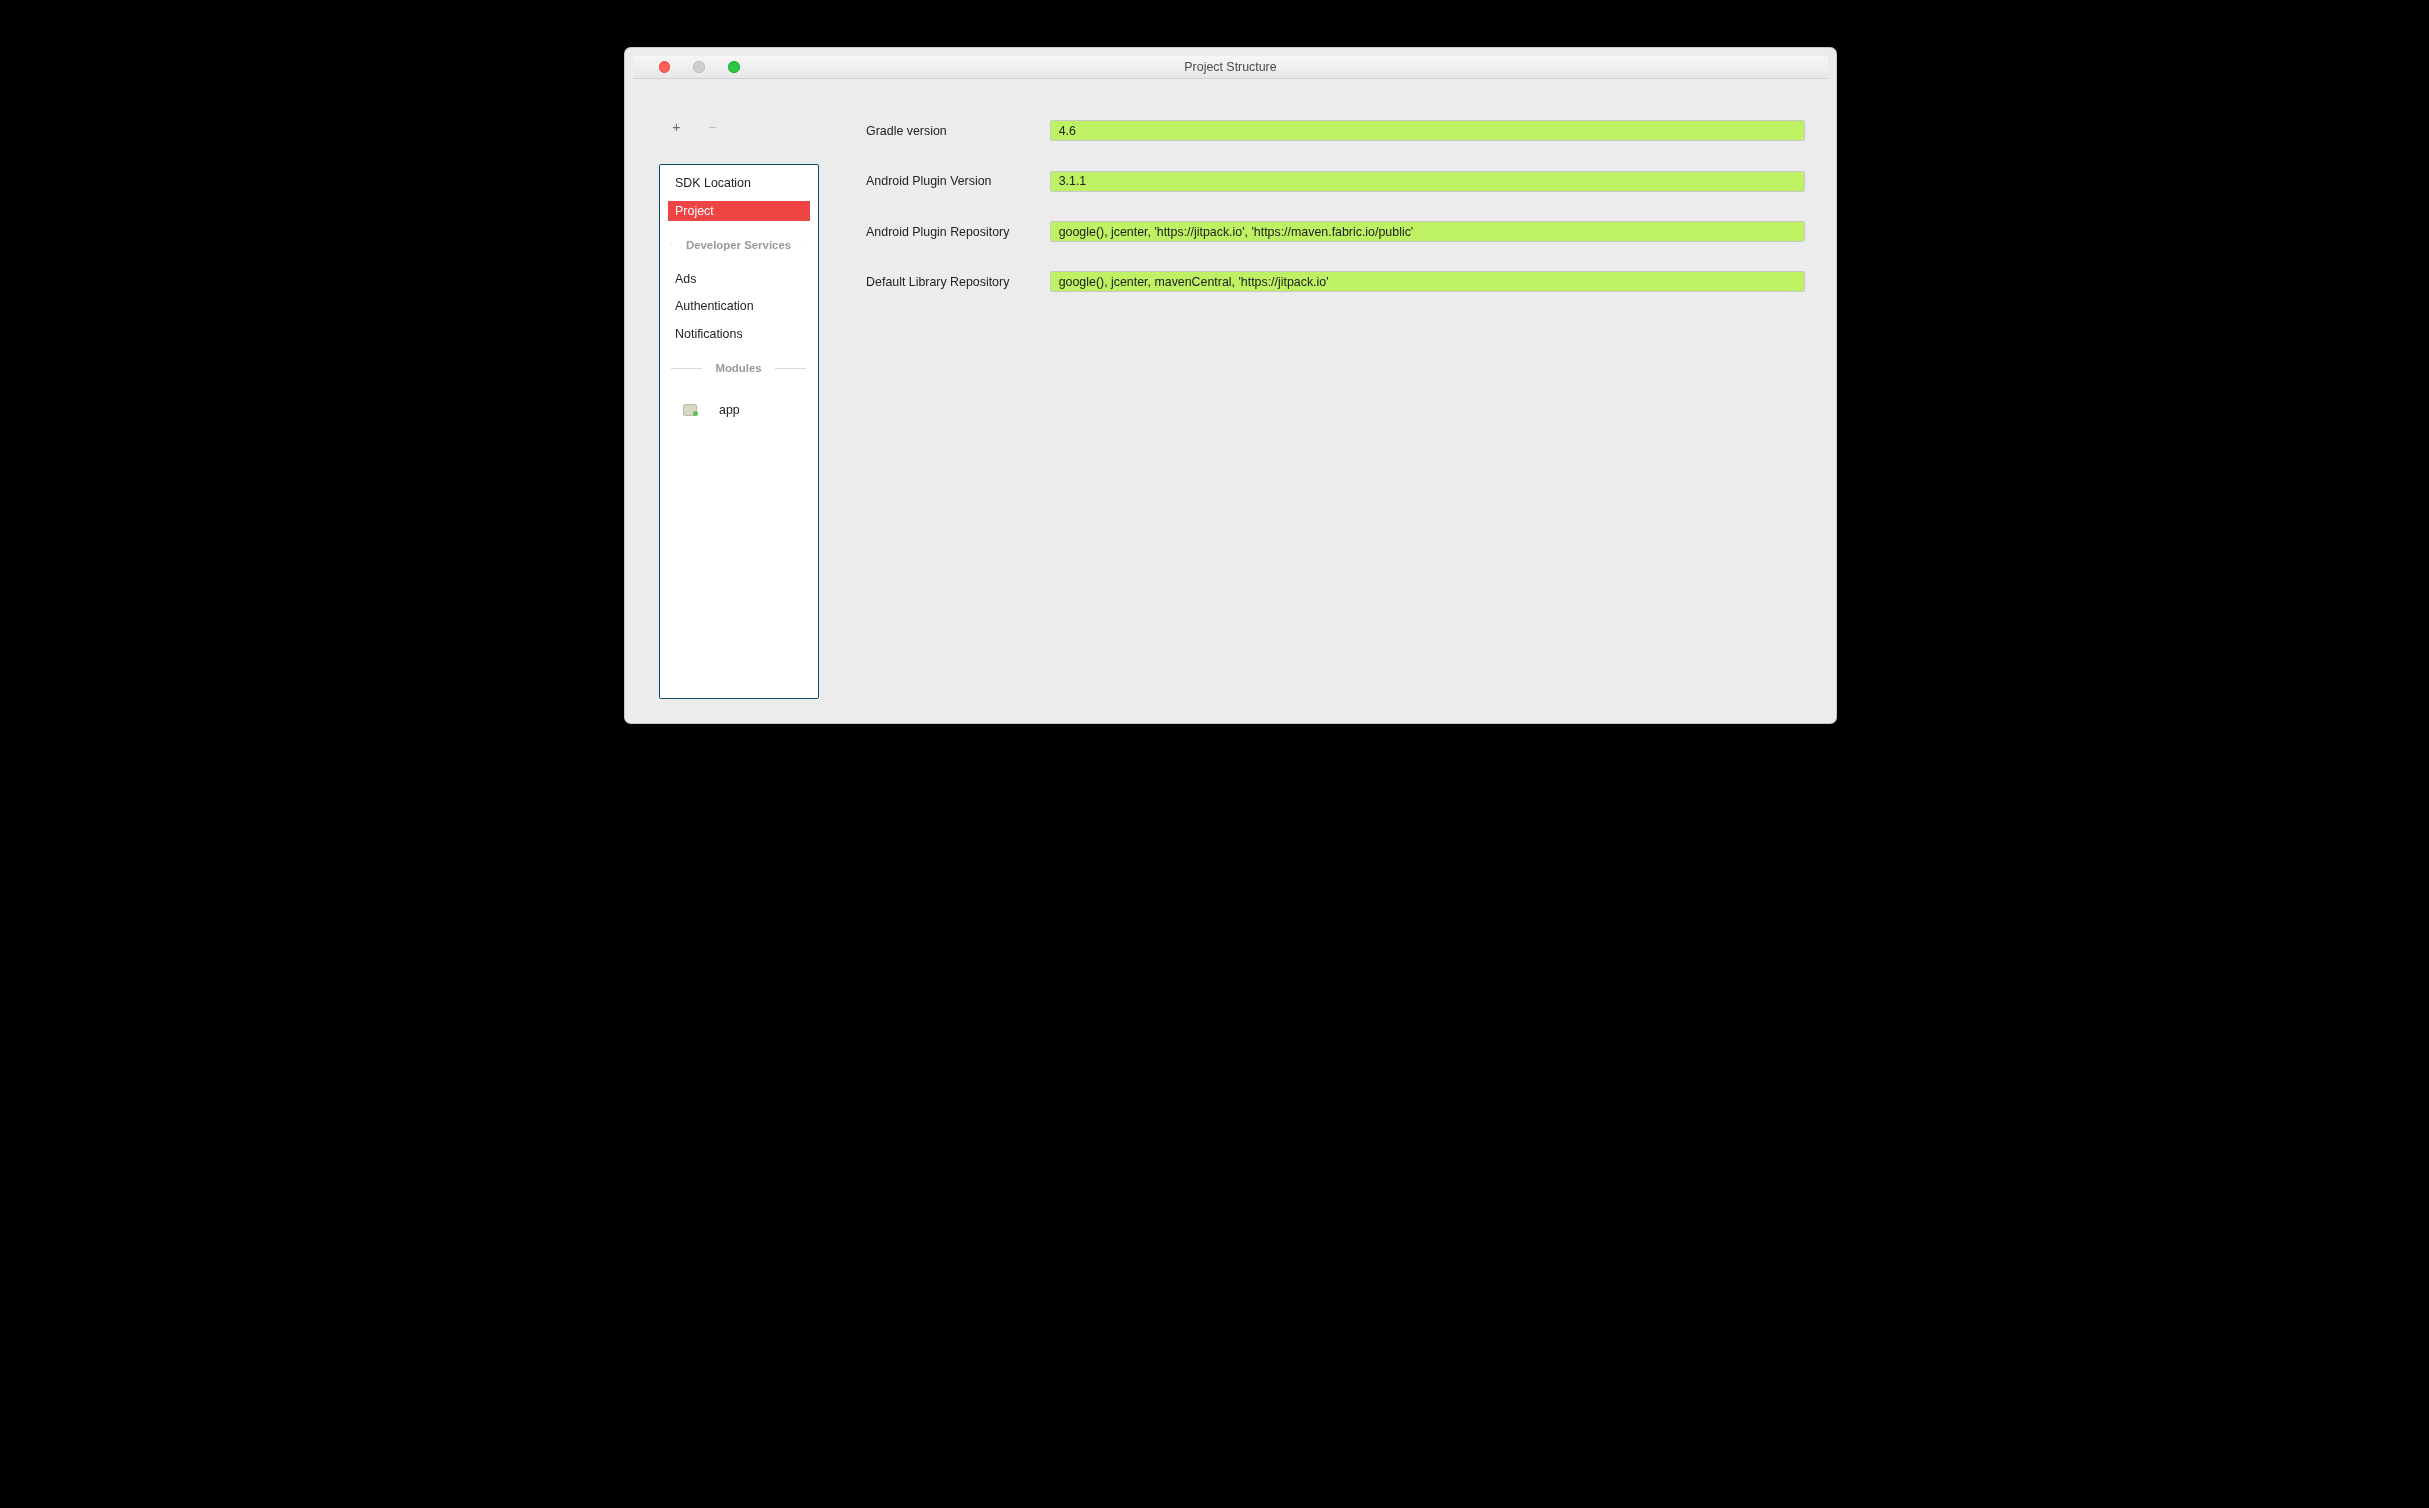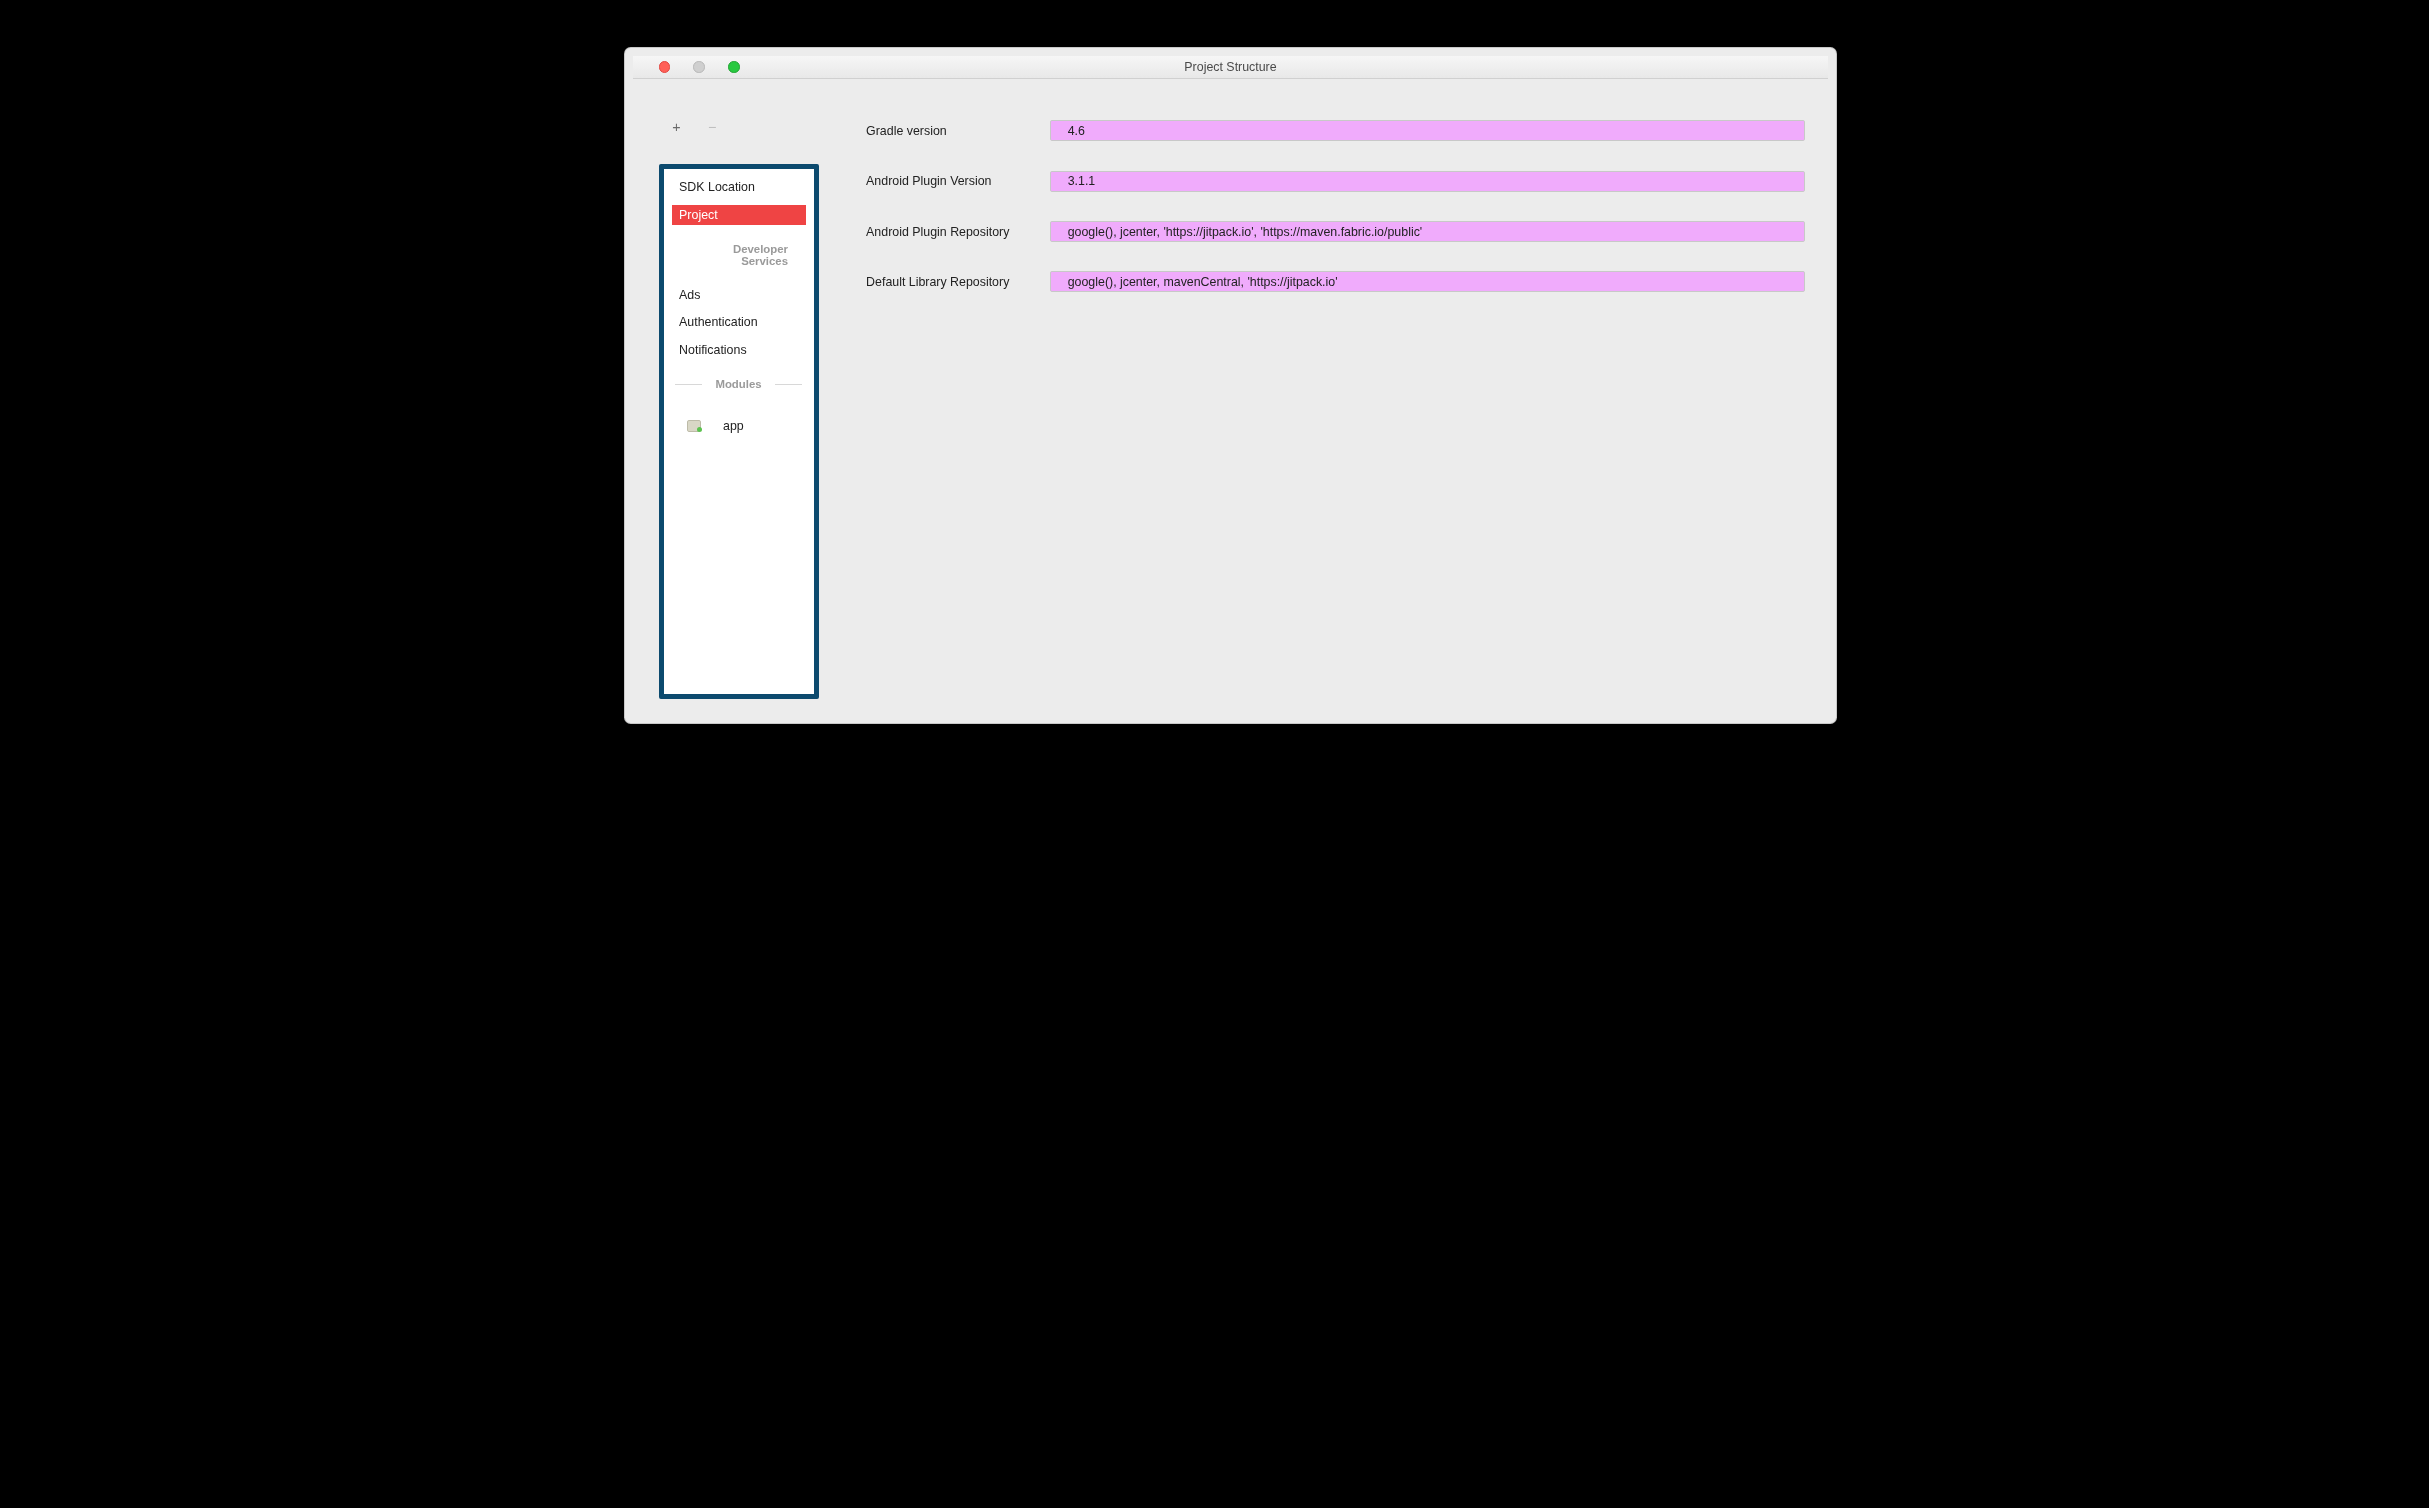--- a/index.html
+++ b/index.html
@@ -61,21 +61,21 @@
   .sb-tools{
     display:flex;
     gap:11.4px;
     padding:1.9px 5.7px 5.7px 5.7px;
     color:#6a6a6a;
   }
   .sb-tools span{ cursor:default; font-size:14.3px; line-height:1; }
   .sb-list{
     flex:1;
     background:#fff;
-    border:5px solid #0c4a6e;
+    border:1px solid #0c4a6e;
     border-radius:1.9px;
     overflow:auto;
     padding-bottom:20px;
   }
   .sb-item{
     padding:2.9px 7.6px;
     font-size:12.4px;
     cursor:default;
     white-space:nowrap;
   }
@@ -130,23 +130,23 @@
     row-gap:13.3px;
     column-gap:7.6px;
     align-items:center;
     padding:1.9px 5.7px 0 0;
   }
   .lbl{ font-size:12.4px; color:#222; }
   .fld{
     width:100%;
     height:21px;
     border:1px solid #c8c8c8;
-    background:#f0abfc;
+    background:#bef264;
     border-radius:1.9px;
-    padding:0 17px;
+    padding:0 8px;
     font-size:12.4px;
     font-family:inherit;
     color:#222;
   }
   .splitter{
     position:absolute;
     left:-7.6px; top:302px;
     width:5.7px; height:27px;
     display:flex;
     flex-direction:column;

